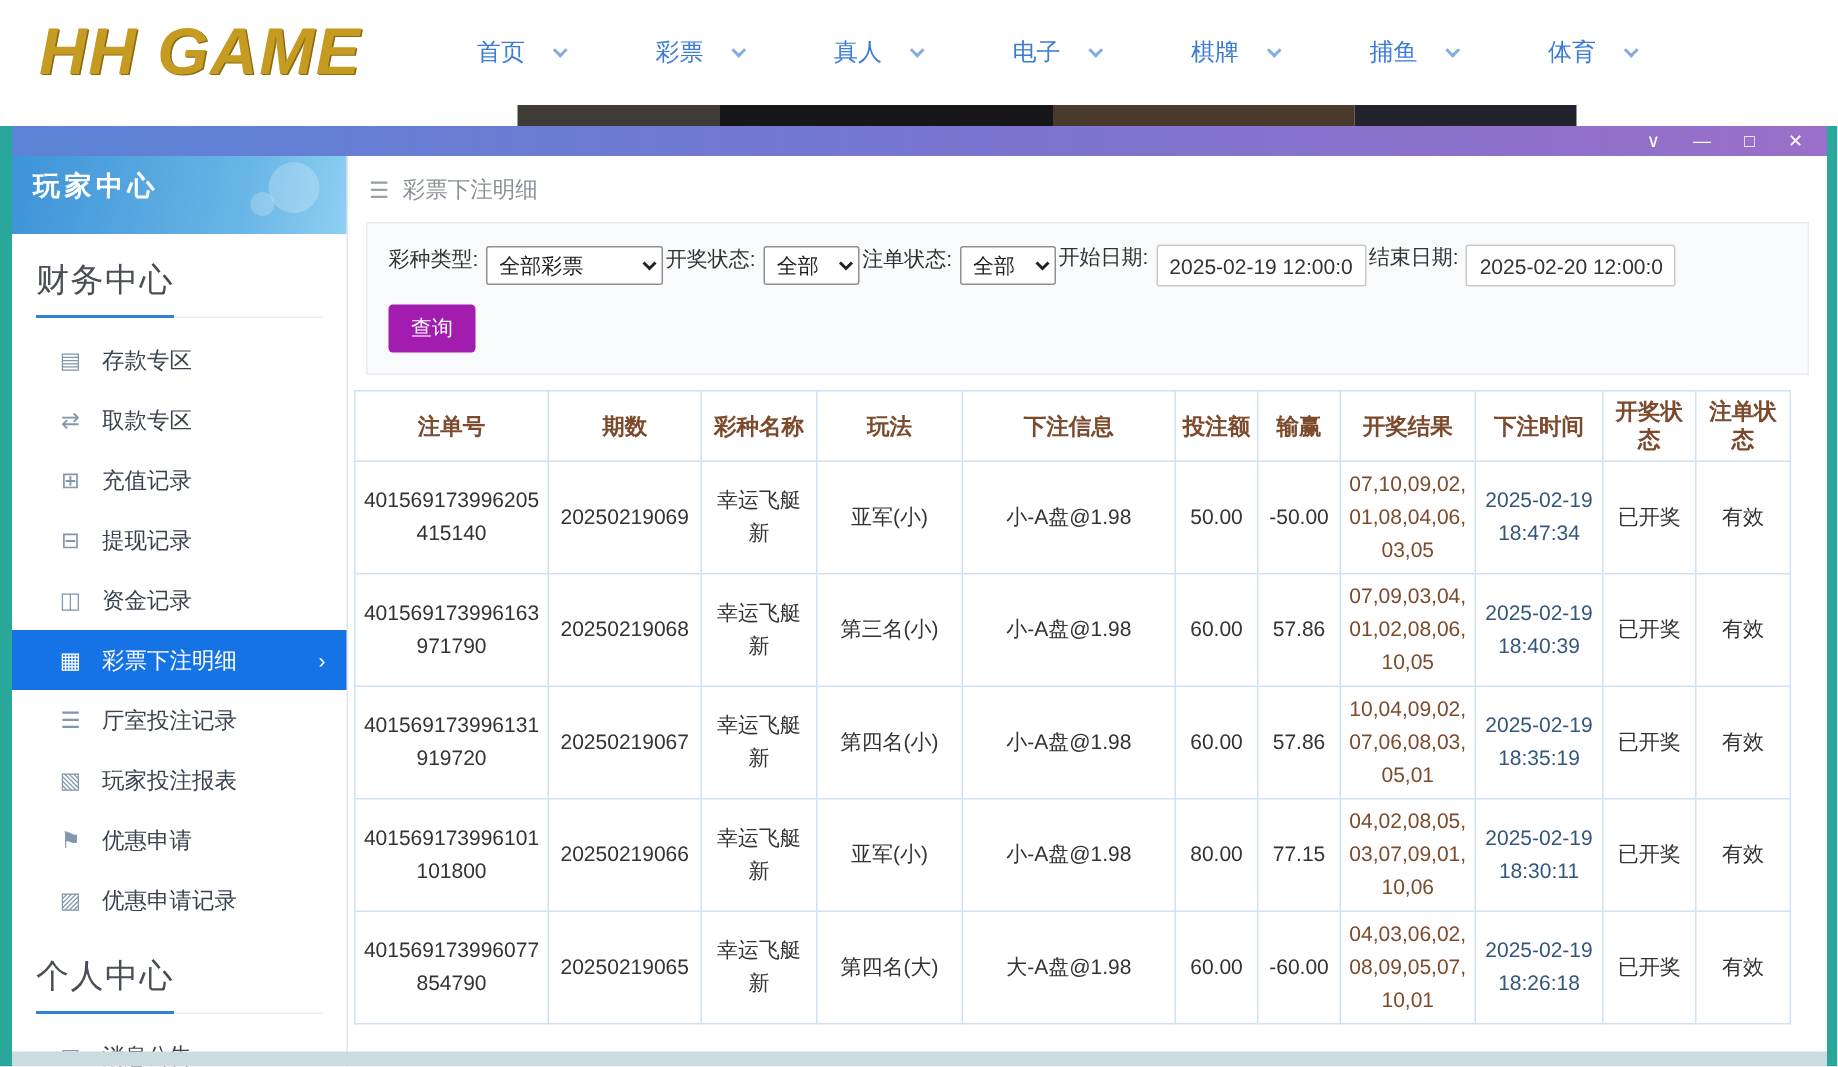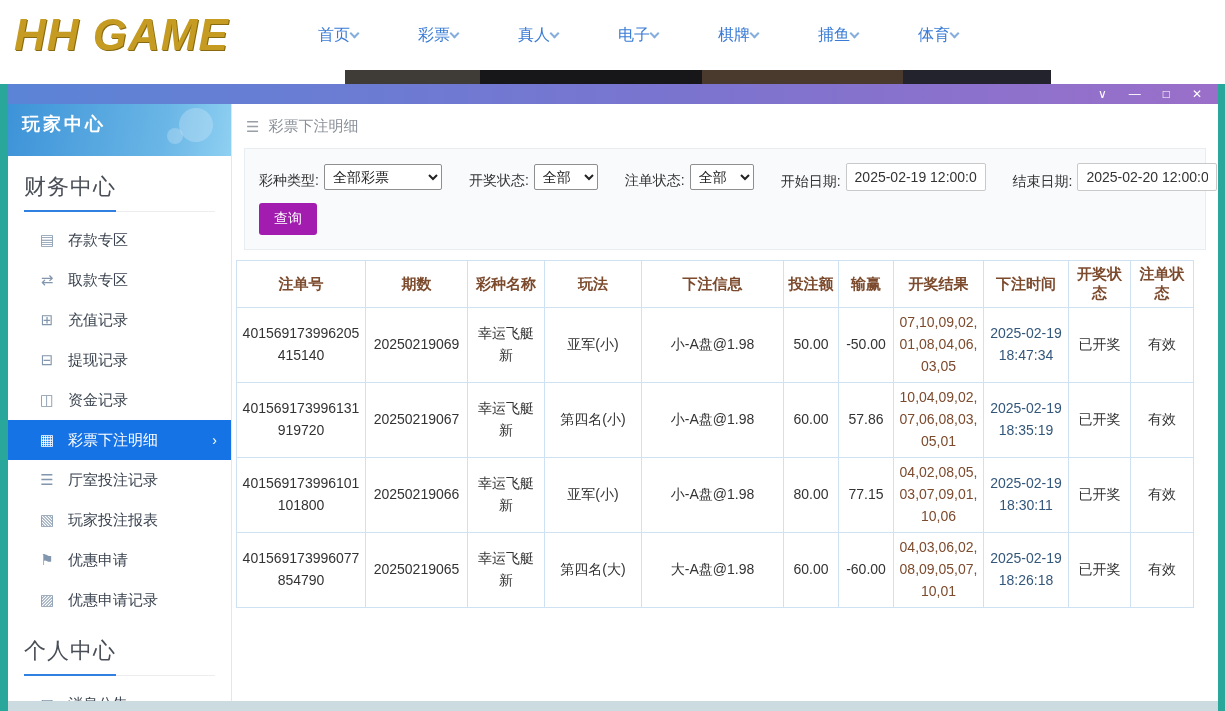--- a/index.html
+++ b/index.html
@@ -6,27 +6,27 @@
   html,body { margin:0; padding:0; }
   body {
     width:1225px; height:711px; overflow:hidden;
     font-family:"Liberation Sans","DejaVu Sans",sans-serif;
     background:#fff; position:relative;
   }
 
   
   .topnav { height:70px; display:flex; align-items:center; background:#fff; }
   .logo {
-    width:318px; padding-left:14px;
+    width:318px; padding-left:26px;
     font-size:44px; font-weight:bold; font-style:italic;
     color:#c59b22; letter-spacing:1px; white-space:nowrap;
     text-shadow:1px 1px 0 #8a6a10;
   }
   .nav { display:flex; gap:60px; }
-  .nav-item { display:flex; align-items:center; gap:1px; color:#3a7bd5; font-size:16px; cursor:pointer; }
+  .nav-item { display:flex; align-items:center; gap:20px; color:#3a7bd5; font-size:16px; cursor:pointer; }
   .chev { width:7px; height:7px; border-right:2px solid #85aede; border-bottom:2px solid #85aede; transform:rotate(45deg); margin-top:-4px; }
 
   
   .banner-strip { height:14px; position:relative; background:#fff; }
   .banner-strip .blk { position:absolute; top:0; height:14px; }
   .blk1 { left:345px; width:135px; background:#3f3b36; }
   .blk2 { left:480px; width:222px; background:#17171a; }
   .blk3 { left:702px; width:201px; background:#4a3a2e; }
   .blk4 { left:903px; width:148px; background:#23232e; }
 
@@ -68,21 +68,21 @@
   .menu-item.active .arrow { display:block; position:absolute; right:14px; color:#fff; font-size:14px; }
 
   
   .main { flex:1; overflow:hidden; background:#fff; }
   .page-head { padding:13px 14px 10px; color:#8a9099; font-size:15px; display:flex; align-items:center; gap:9px; }
   .page-head .burger { font-size:15px; color:#9aa0a8; cursor:pointer; }
 
   .filter-panel { margin:2px 12px 0; background:#f8fafc; border:1px solid #e8edf2; padding:14px; }
   .filter-row { display:flex; align-items:center; font-size:14px; color:#333; white-space:nowrap; }
   .filter-row label { margin-right:5px; }
-  .fgroup { display:flex; align-items:flex-end; margin-right:27px; }
+  .fgroup { display:flex; align-items:flex-start; margin-right:2px; }
   select { font-size:14px; padding:3px 4px; border:1px solid #8f8f8f; background:#fff; color:#222; border-radius:2px; }
   .sel-lottery { width:118px; }
   .sel-small { width:64px; }
   input.date { font-size:14px; padding:5px 8px; border:1px solid #c9c9c9; width:140px; color:#333; border-radius:2px; }
   .search-btn { margin-top:12px; background:#a21caf; color:#fff; border:none; font-size:14px; padding:7px 15px; border-radius:3px; cursor:pointer; }
 
   
   table { border-collapse:collapse; table-layout:fixed; margin:10px 0 0 4px; width:957px; }
   th, td { border:1px solid #cfe2f3; text-align:center; word-break:break-all; vertical-align:middle; }
   th { color:#7c4a2d; font-size:15px; font-weight:bold; height:38px; padding:4px 2px; background:#fff; }
@@ -283,20 +283,33 @@
             <td>亚军(小)</td>
             <td>小-A盘@1.98</td>
             <td>50.00</td>
             <td>-50.00</td>
             <td class="col-result">07,10,09,02,01,08,04,06,03,05</td>
             <td class="col-time">2025-02-19 18:47:34</td>
             <td>已开奖</td>
             <td>有效</td>
           </tr>
           <tr>
+            <td>401569173996163971790</td>
+            <td>20250219068</td>
+            <td>幸运飞艇新</td>
+            <td>第三名(小)</td>
+            <td>小-A盘@1.98</td>
+            <td>60.00</td>
+            <td>57.86</td>
+            <td class="col-result">07,09,03,04,01,02,08,06,10,05</td>
+            <td class="col-time">2025-02-19 18:40:39</td>
+            <td>已开奖</td>
+            <td>有效</td>
+          </tr>
+          <tr>
             <td>401569173996131919720</td>
             <td>20250219067</td>
             <td>幸运飞艇新</td>
             <td>第四名(小)</td>
             <td>小-A盘@1.98</td>
             <td>60.00</td>
             <td>57.86</td>
             <td class="col-result">10,04,09,02,07,06,08,03,05,01</td>
             <td class="col-time">2025-02-19 18:35:19</td>
             <td>已开奖</td>

